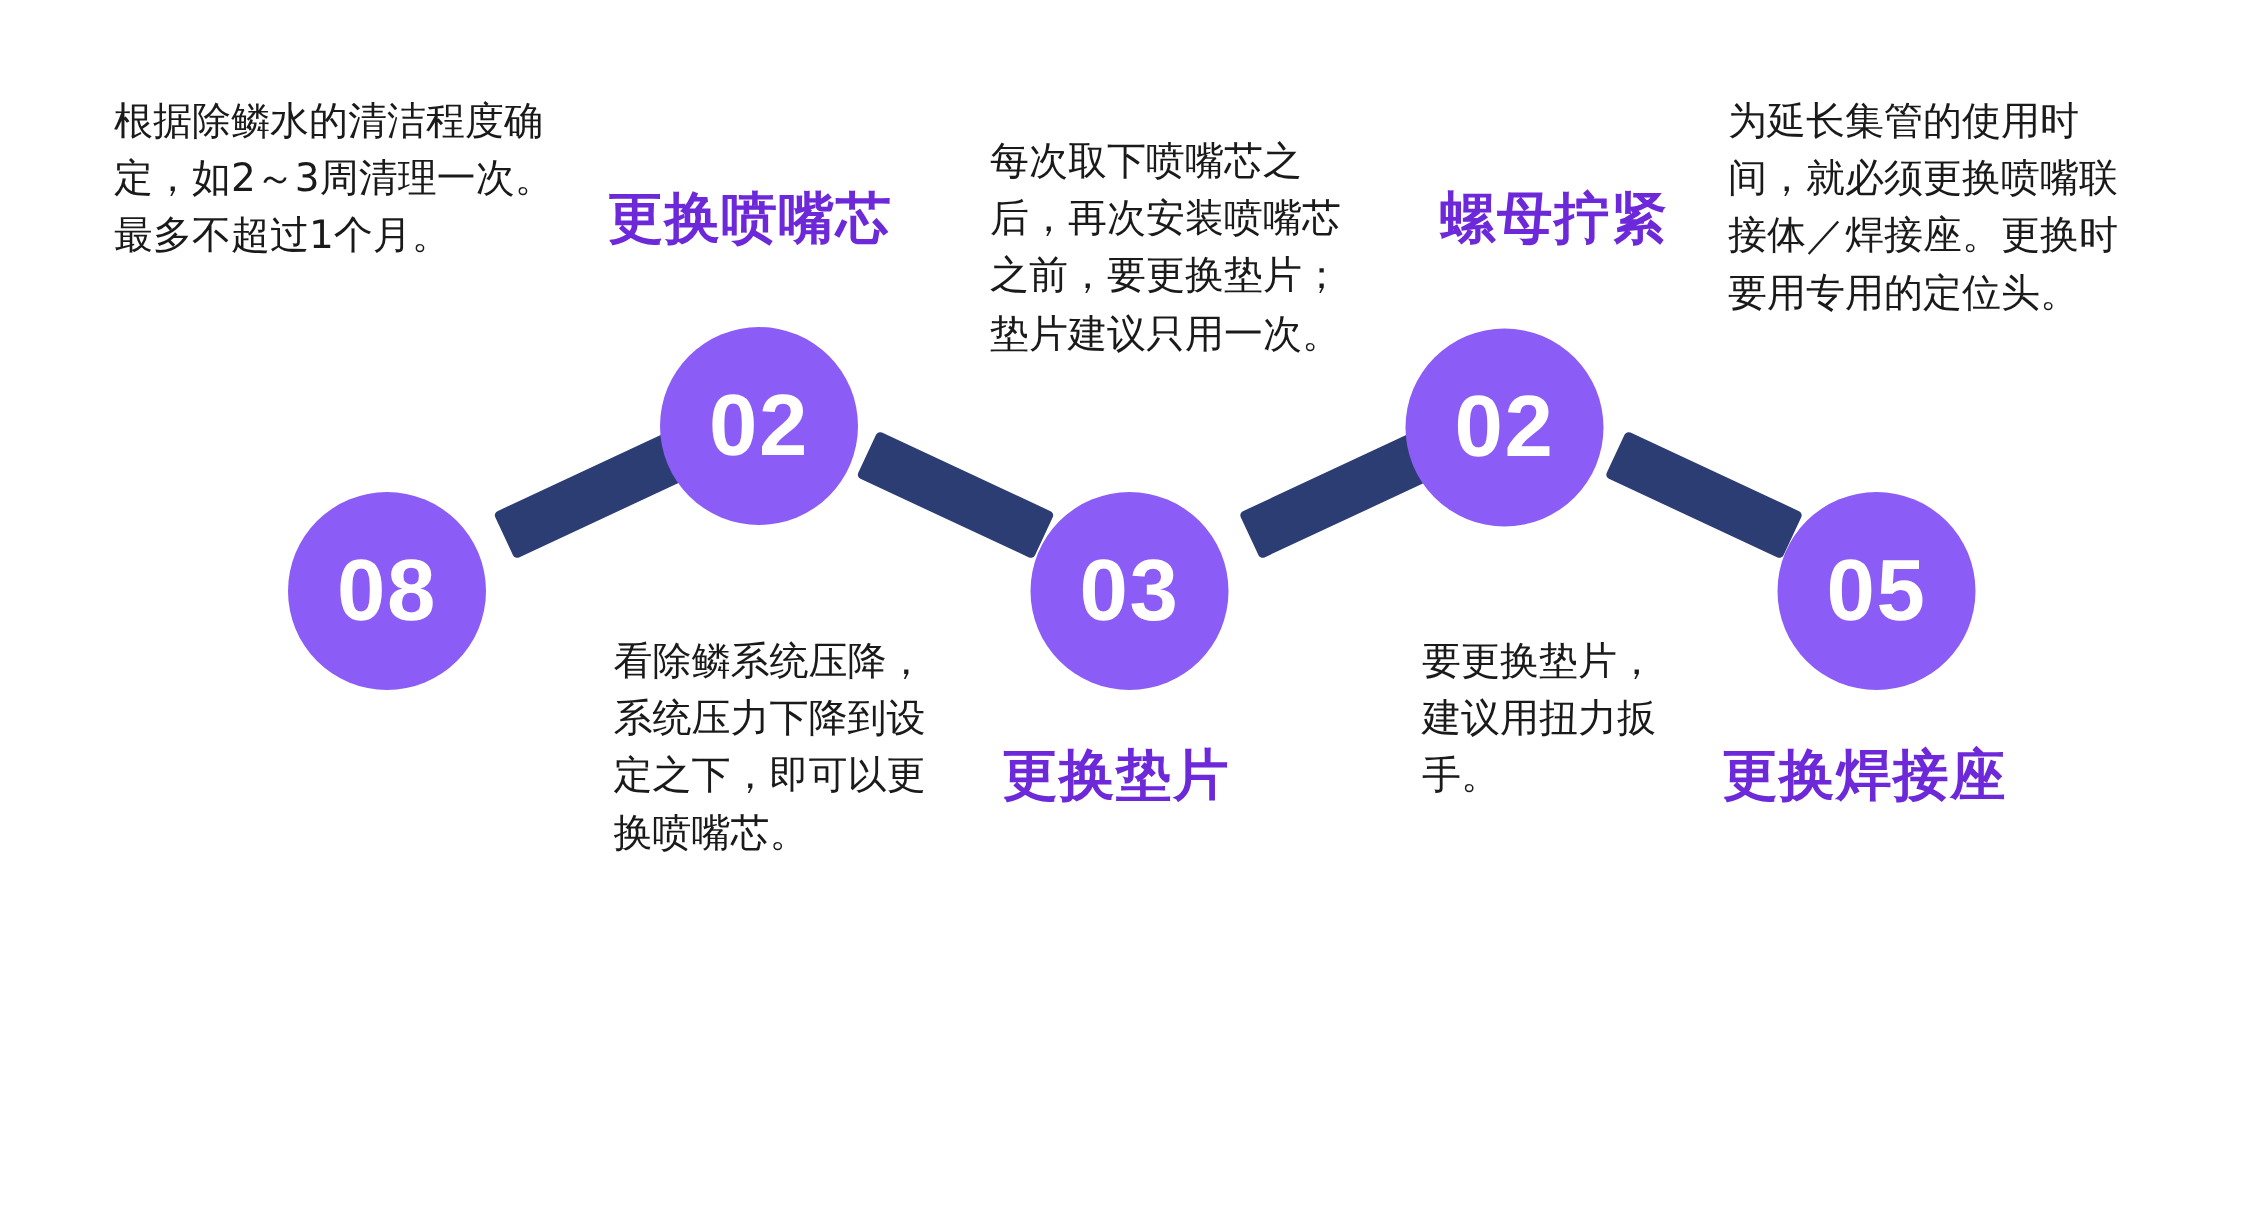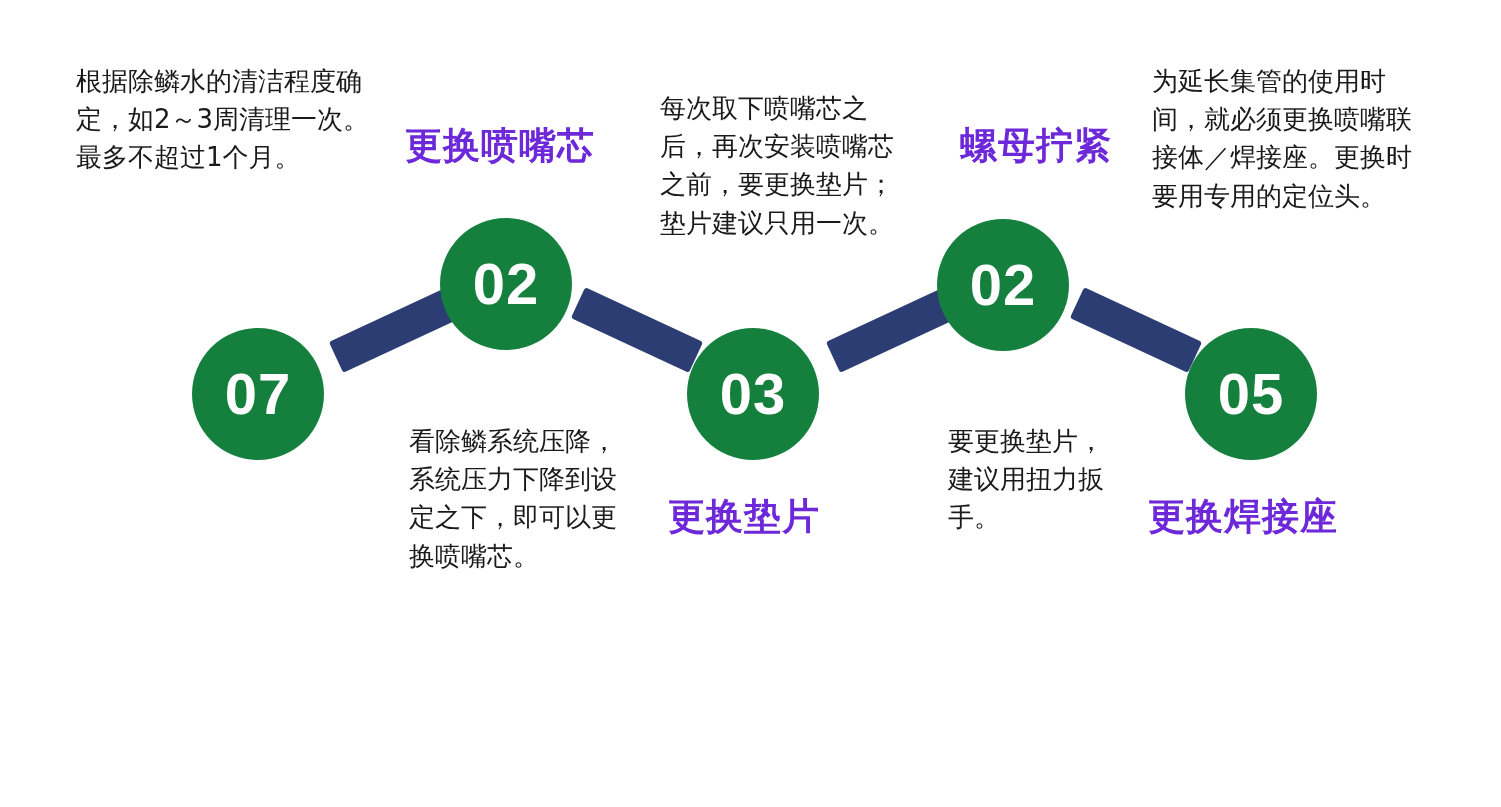--- a/index.html
+++ b/index.html
@@ -25,21 +25,21 @@
     border-radius: 3px;
     transform-origin: 50% 50%;
   }
 
   
   .step-circle {
     position: absolute;
     width: 132px;
     height: 132px;
     border-radius: 50%;
-    background: #15803d;
+    background: #8b5cf6;
     display: flex;
     align-items: center;
     justify-content: center;
     z-index: 5;
   }
   .step-number {
     color: #ffffff;
     font-size: 58px;
     font-weight: bold;
     letter-spacing: 1px;
@@ -100,21 +100,21 @@
 
 <div id="canvas">
 
   <div class="connector" id="conn-1"></div>
   <div class="connector" id="conn-2"></div>
   <div class="connector" id="conn-3"></div>
   <div class="connector" id="conn-4"></div>
 
   <div class="step-body" id="body-1">根据除鳞水的清洁程度确定，如2～3周清理一次。最多不超过1个月。</div>
   <div class="step-circle" id="circle-1">
-    <span class="step-number">07</span>
+    <span class="step-number">08</span>
   </div>
 
   <div class="step-title" id="title-2">更换喷嘴芯</div>
   <div class="step-circle" id="circle-2">
     <span class="step-number">02</span>
   </div>
   <div class="step-body" id="body-2">看除鳞系统压降，系统压力下降到设定之下，即可以更换喷嘴芯。</div>
 
   <div class="step-body" id="body-3">每次取下喷嘴芯之后，再次安装喷嘴芯之前，要更换垫片；垫片建议只用一次。</div>
   <div class="step-circle" id="circle-3">

